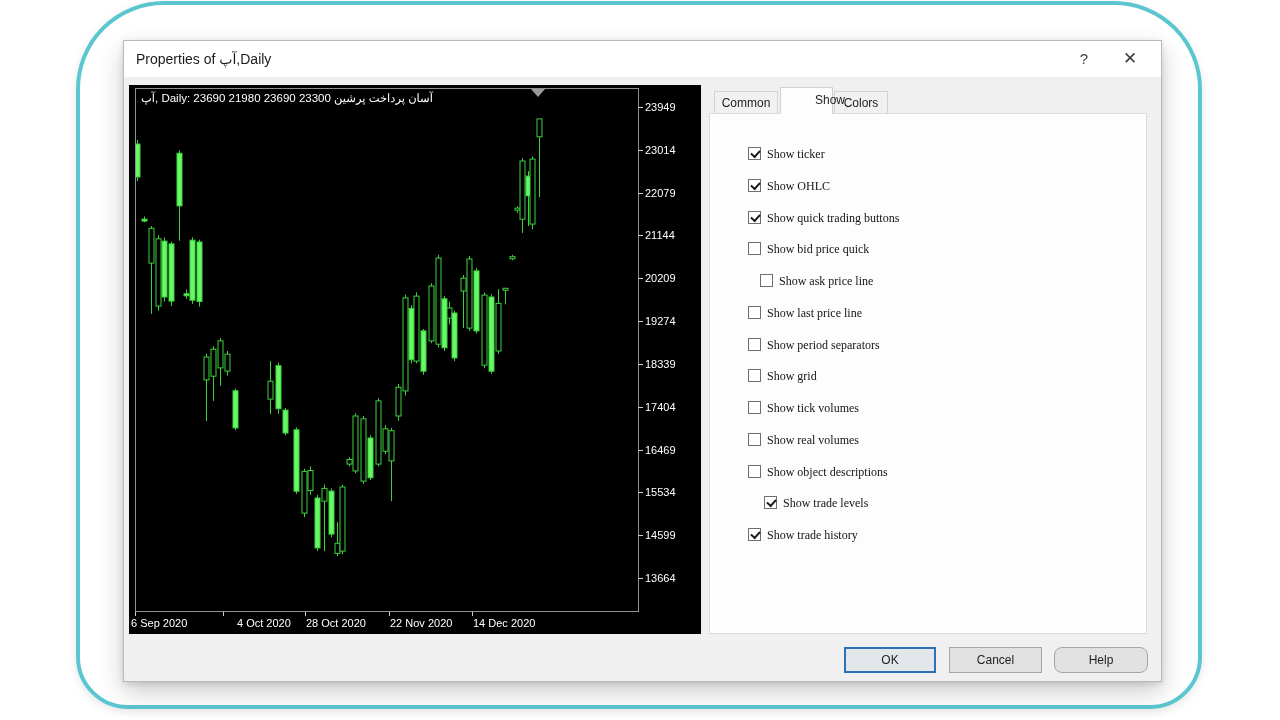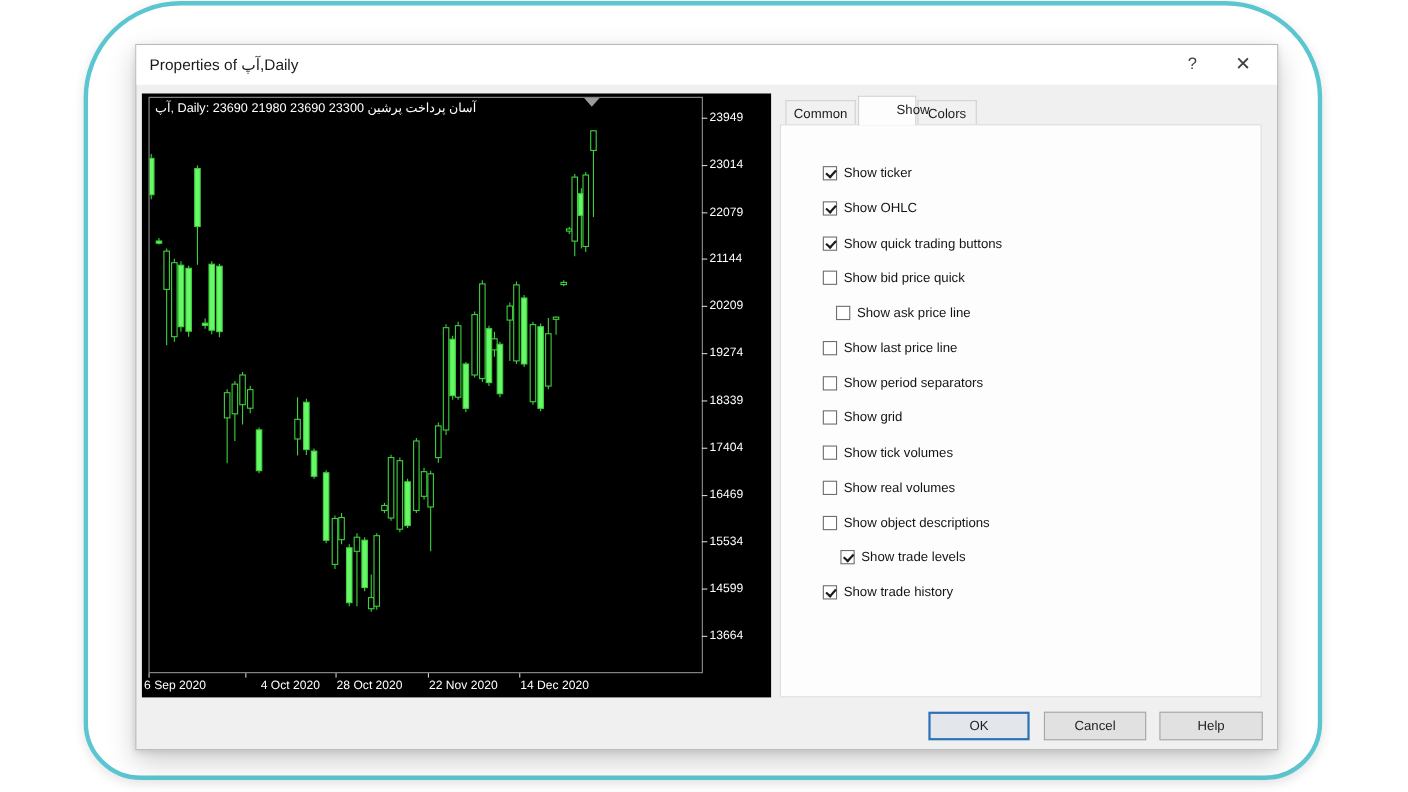--- a/index.html
+++ b/index.html
@@ -31,21 +31,21 @@
   .ytick i{position:absolute;left:-7px;top:7px;width:5px;height:1px;background:#cfcfcf;}
   .xtick-line{position:absolute;top:527px;width:1px;height:4px;background:#cfcfcf;}
   .xtick-label{position:absolute;top:532px;font-size:11px;color:#fff;white-space:nowrap;}
   
   .tab{position:absolute;box-sizing:border-box;text-align:center;font-size:12px;color:#1b1b1b;
        background:#f0f0f0;border:1px solid #d2d2d2;border-bottom:none;}
   .tab.inactive{top:50px;height:23px;line-height:22px;background:#f1f1f1;}
   .tab.active{top:46px;height:27px;line-height:24px;background:#fdfdfd;z-index:3;}
   .page{position:absolute;left:585px;top:72px;width:438px;height:521px;background:#fdfdfd;
         border:1px solid #dcdcdc;box-sizing:border-box;z-index:2;}
-  .cb-row{position:absolute;left:38px;height:17px;display:flex;align-items:flex-end;cursor:default;}
+  .cb-row{position:absolute;left:38px;height:17px;display:flex;align-items:flex-start;cursor:default;font-family:Liberation Serif, serif;}
   .cb{width:13px;height:13px;background:#fff;border:1px solid #6e6e6e;box-sizing:border-box;
       position:relative;flex:0 0 auto;}
   .cb.checked:after{content:"";position:absolute;left:2px;top:2px;width:7px;height:4px;
       border-left:2px solid #1c1c1c;border-bottom:2px solid #1c1c1c;transform:rotate(-48deg);}
   .cb-label{margin-left:6px;font-size:12px;color:#141414;white-space:nowrap;}
   
   .btn{position:absolute;top:606px;height:26px;box-sizing:border-box;background:#e1e1e1;
        border:1px solid #a6a6a6;font-size:12px;color:#1f1f1f;text-align:center;
        font-family:"Liberation Sans",sans-serif;padding:0;cursor:default;}
   .btn.default{background:#e3e6ea;border:2px solid #2a72b5;}
@@ -268,16 +268,16 @@
           <div class="cb-row" style="top: 414px;">
             <span class="cb checked"></span>
             <span class="cb-label">Show trade history</span>
           </div>
         </div>
     </div>
 
     <div id="footer">
         <button class="btn default" style="left: 720px; width: 92px;">OK</button>
         <button class="btn" style="left: 825px; width: 93px;">Cancel</button>
-        <button class="btn" style="left: 930px; width: 94px;">Help</button>
+        <button class="btn" style="left: 930px; width: 94px; border-radius: 8px;">Help</button>
       </div>
   </div>
 </div>
 
 </body></html>

